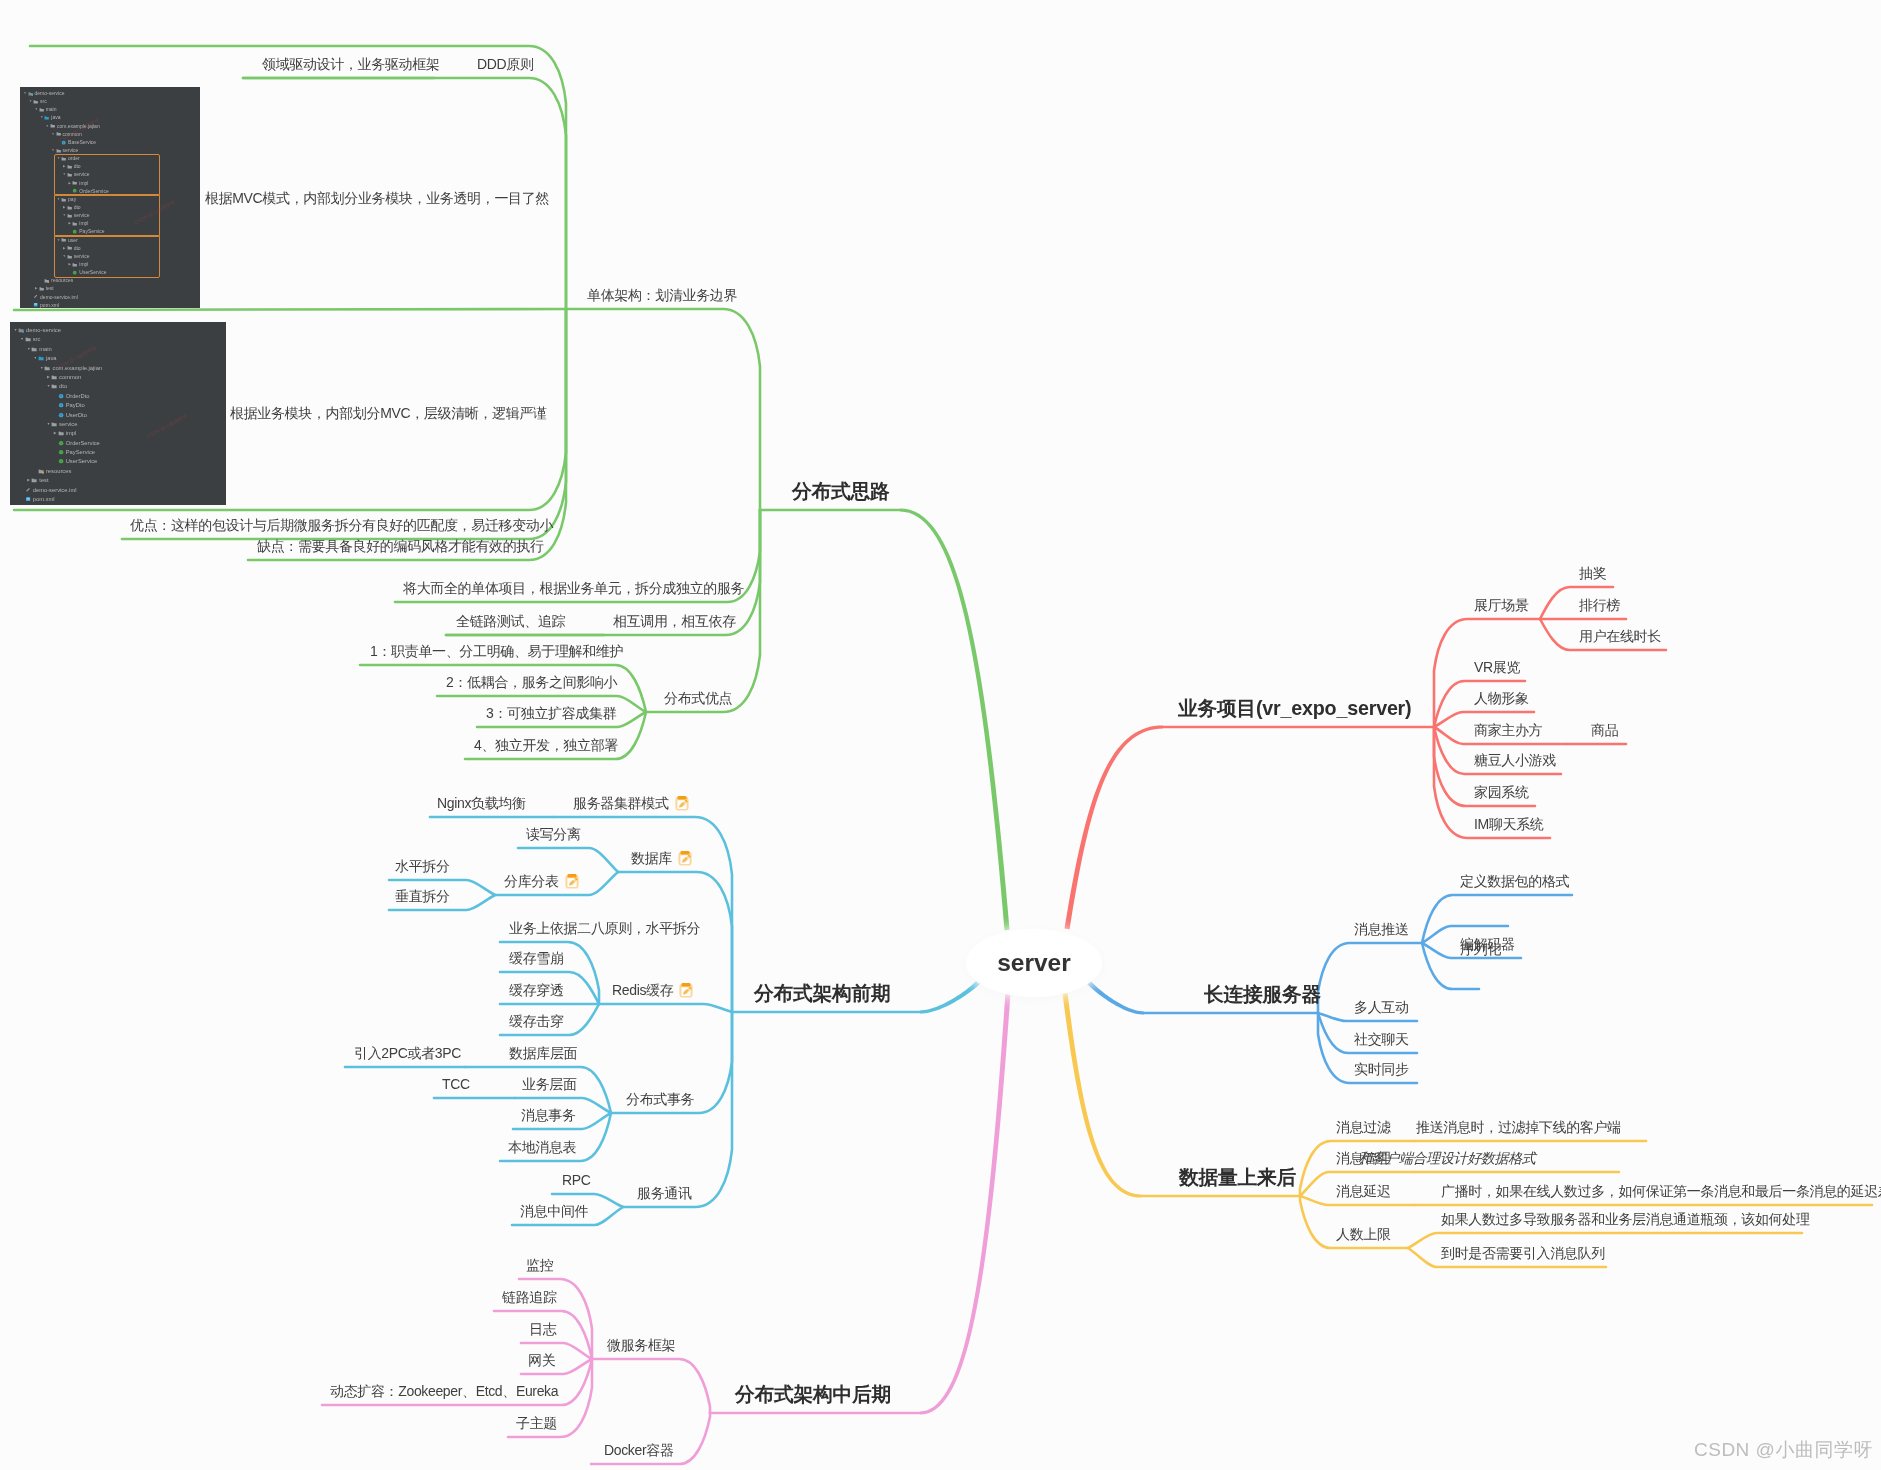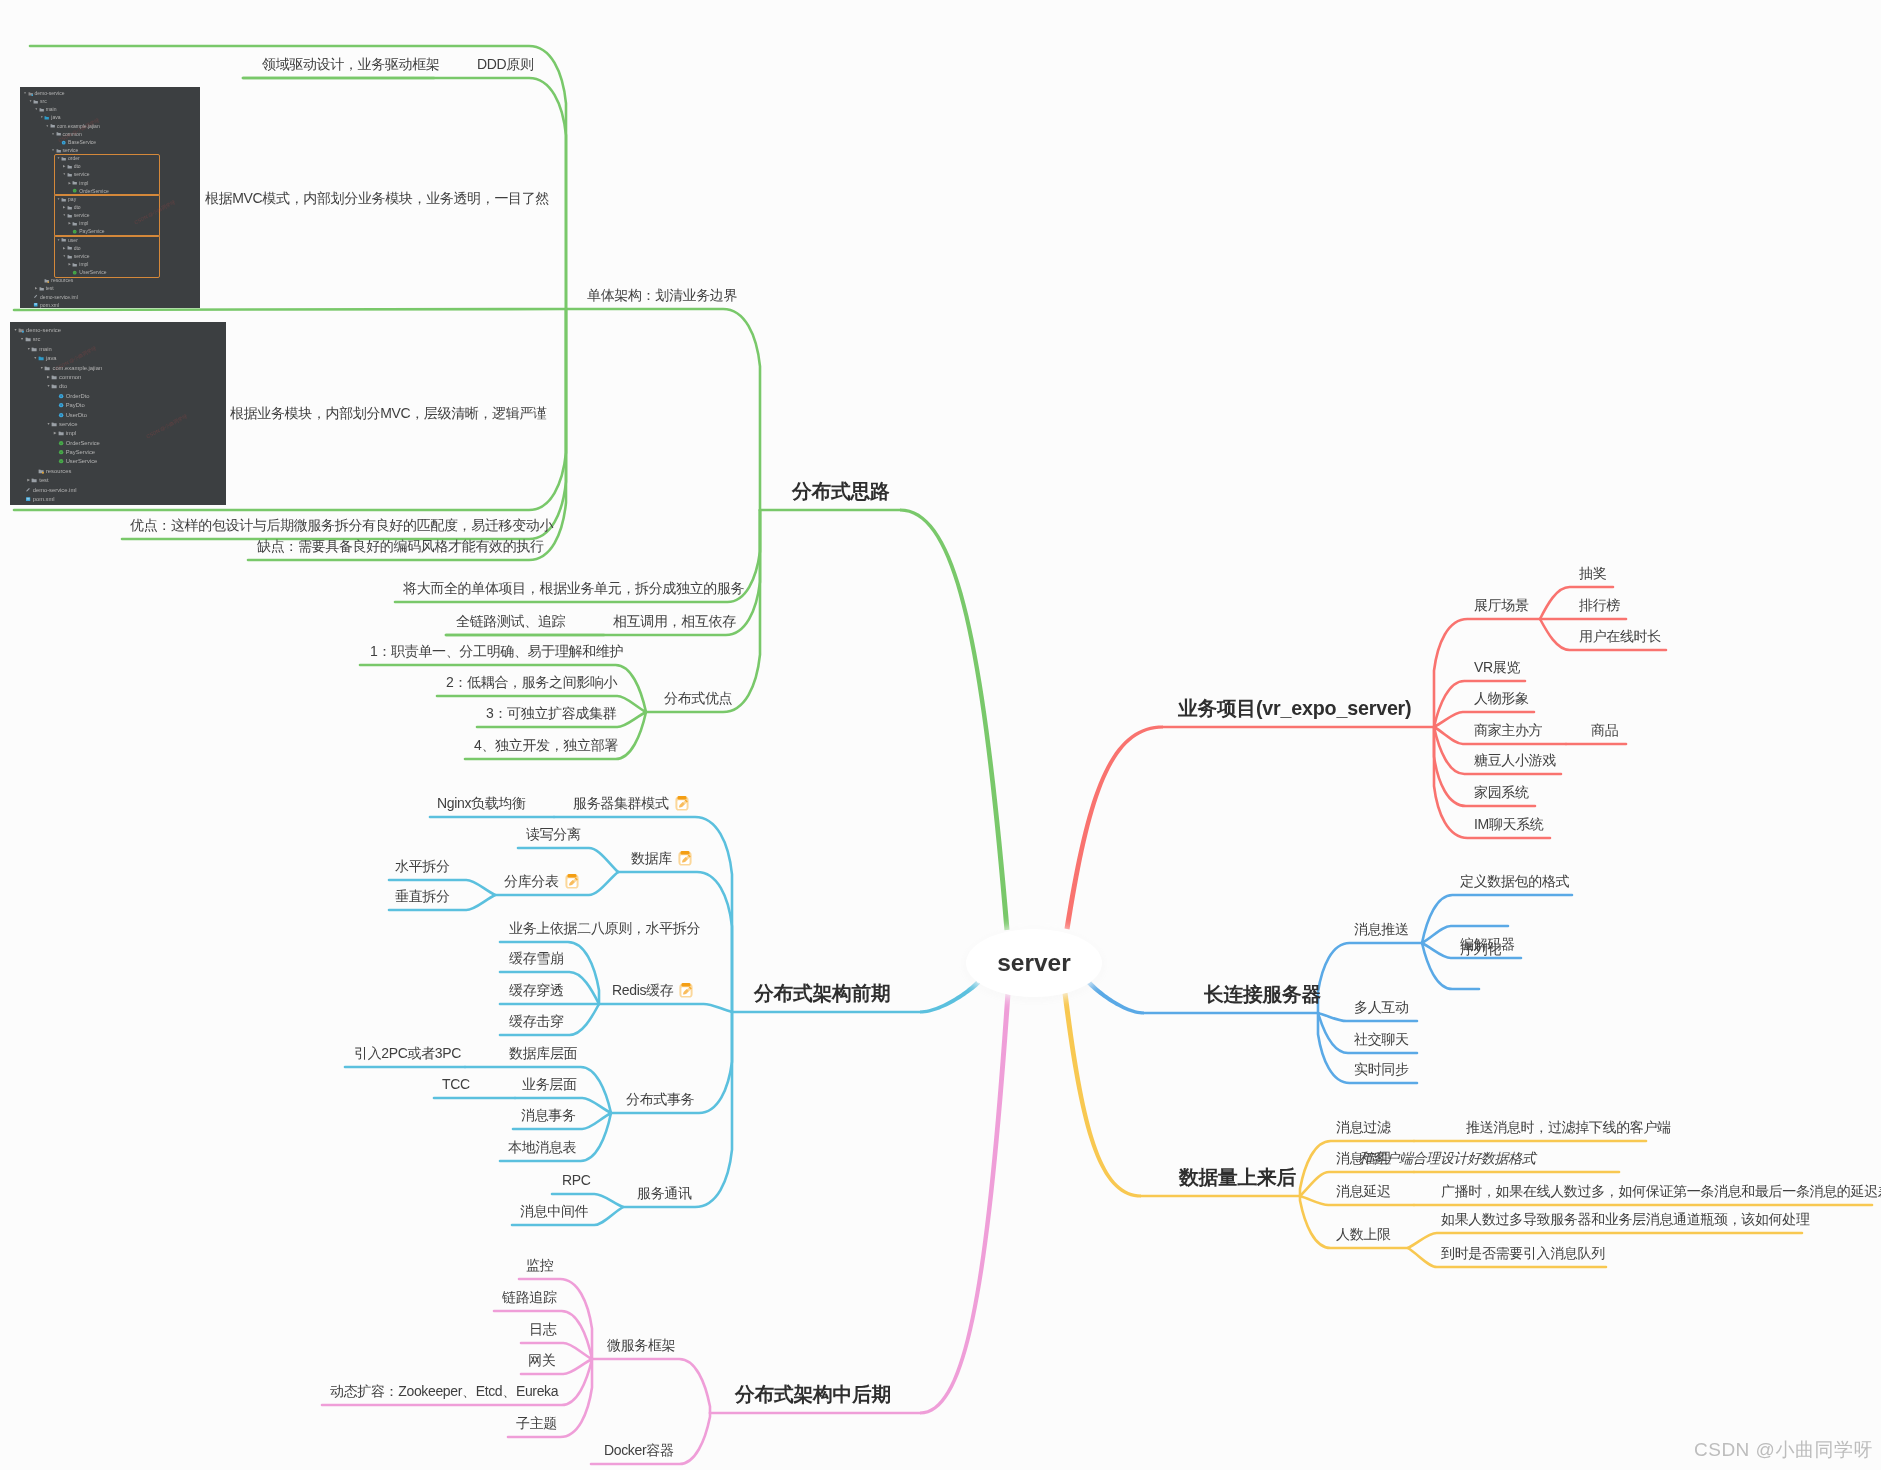--- a/index.html
+++ b/index.html
@@ -206,21 +206,21 @@
     <div class="nd" style="left: 1354px; top: 919px;">消息推送</div>
     <div class="nd" style="left: 1460px; top: 871px;">定义数据包的格式</div>
     <div class="nd" style="left: 1460px; top: 902px; margin-top: 37px;">序列化</div>
     <div class="nd" style="left: 1460px; top: 934px;">编解码器</div>
     <div class="nd" style="left: 1460px; top: 965px;"></div>
     <div class="nd" style="left: 1354px; top: 997px;">多人互动</div>
     <div class="nd" style="left: 1354px; top: 1029px;">社交聊天</div>
     <div class="nd" style="left: 1354px; top: 1059px;">实时同步</div>
     <div class="nd b" style="left: 1179px; top: 1167px;">数据量上来后</div>
     <div class="nd" style="left: 1336px; top: 1117px;">消息过滤</div>
-    <div class="nd" style="left: 1466px; top: 1117px;">推送消息时，过滤掉下线的客户端</div>
+    <div class="nd" style="left: 1416px; top: 1117px;">推送消息时，过滤掉下线的客户端</div>
     <div class="nd" style="left: 1336px; top: 1148px;">消息管理</div>
     <div class="nd" style="left: 1358px; top: 1148px; font-style: italic;">和客户端合理设计好数据格式</div>
     <div class="nd" style="left: 1336px; top: 1181px;">消息延迟</div>
     <div class="nd" style="left: 1441px; top: 1181px;">广播时，如果在线人数过多，如何保证第一条消息和最后一条消息的延迟差</div>
     <div class="nd" style="left: 1336px; top: 1224px;">人数上限</div>
     <div class="nd" style="left: 1441px; top: 1209px;">如果人数过多导致服务器和业务层消息通道瓶颈，该如何处理</div>
     <div class="nd" style="left: 1441px; top: 1243px;">到时是否需要引入消息队列</div>
     <div class="shot" style="left: 20px; top: 87px; width: 180px; height: 221px;">
       <div style="position: absolute; left: 0px; top: 2px;">
         <div class="row" style="height: 8.15px; line-height: 8.15px; font-size: 5px; padding-left: 2.5px;"><span class="tw" style="font-size: 3.1px;">▼</span><svg width="5.4" height="5.4" viewBox="0 0 16 16" style="vertical-align: -1.08px; margin-right: 1.6px;">

